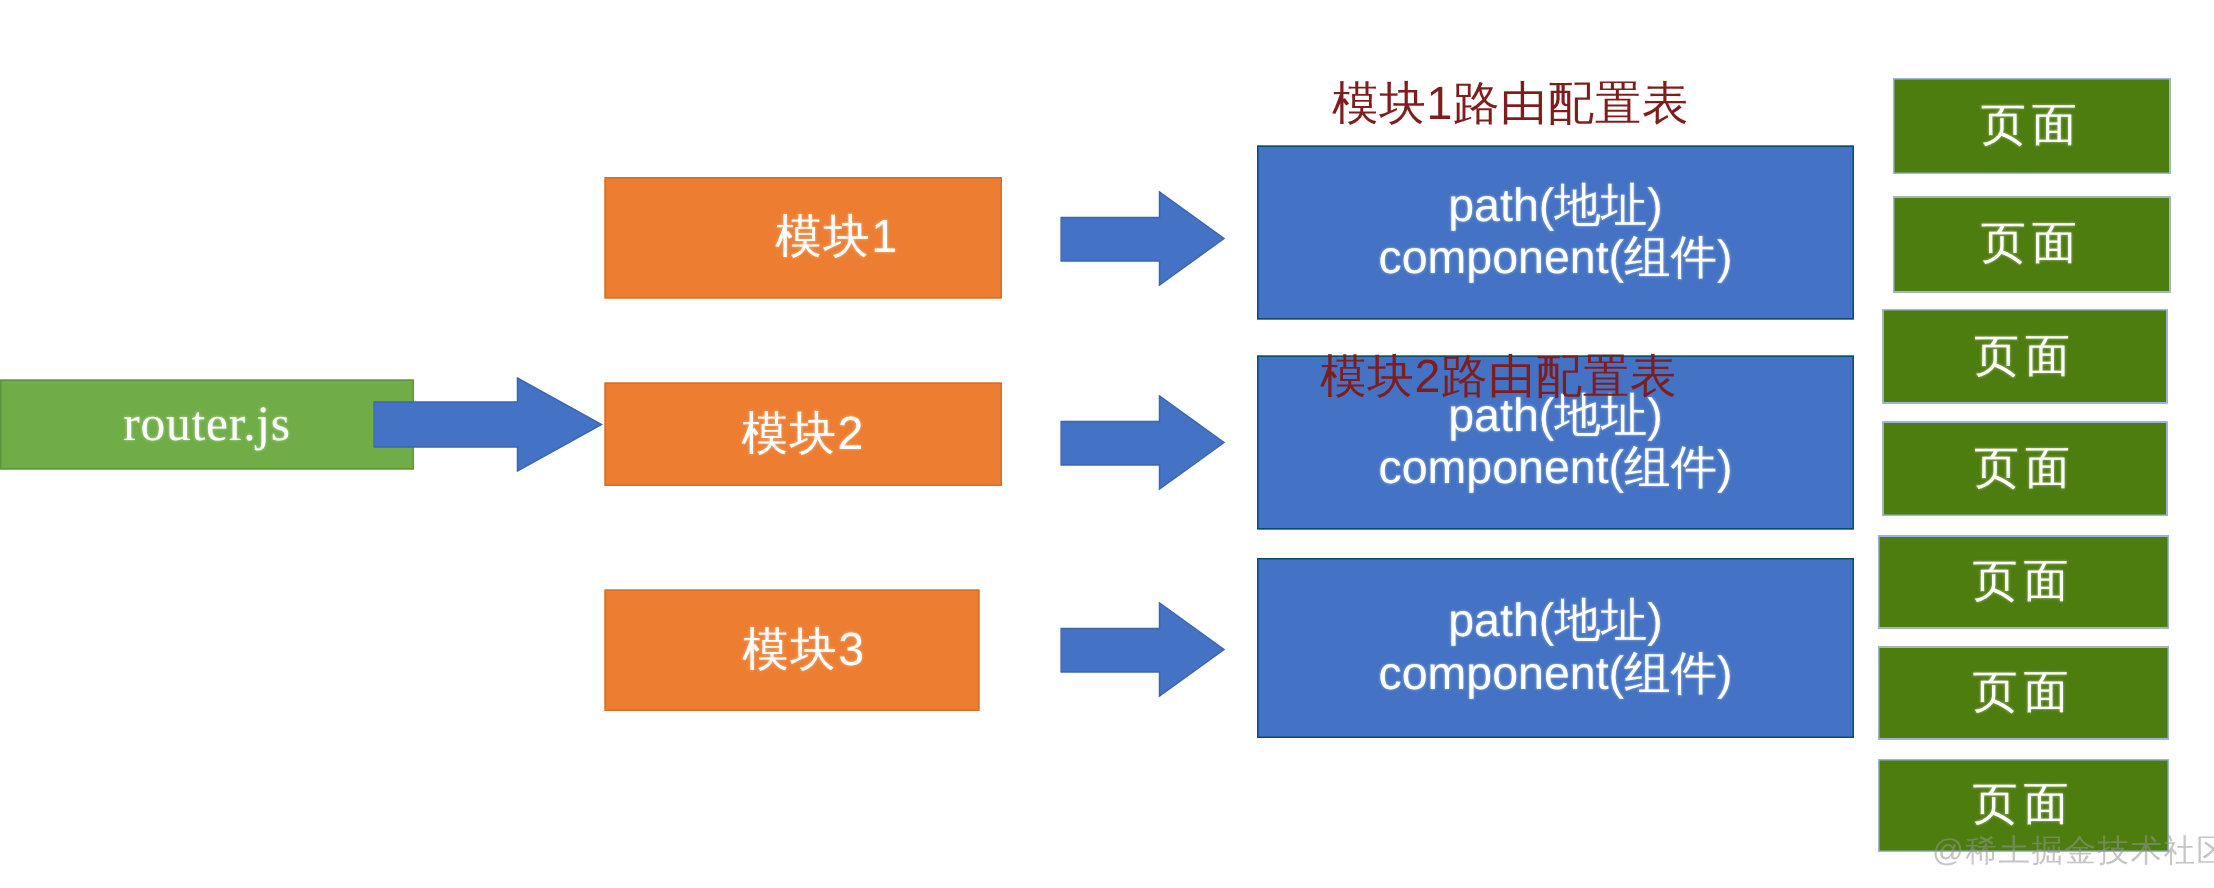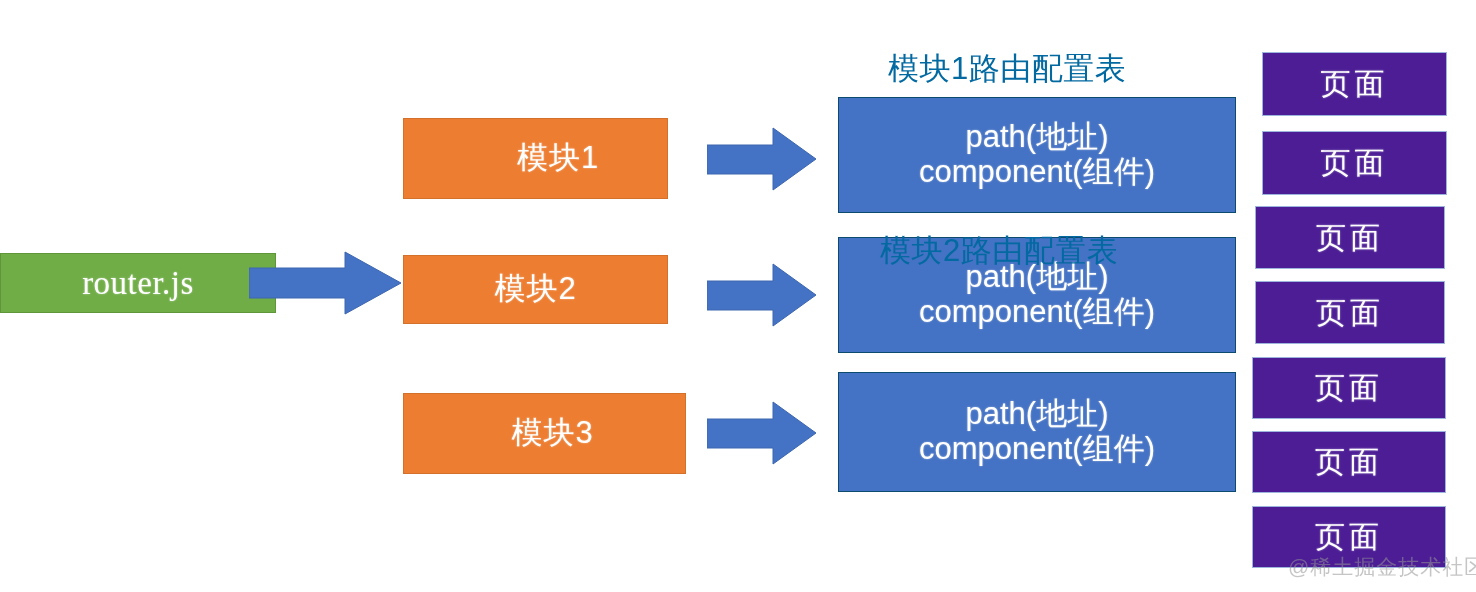--- a/index.html
+++ b/index.html
@@ -49,30 +49,30 @@
     letter-spacing: 1px;
   }
 
   .box--blue {
     background: #4472C4;
     border: 1px solid #0c4a6e;
     font-size: 31px;
   }
 
   .box--page {
-    background: #4c1d95;
+    background: #4d7c0f;
     border: 1px solid #9db4dd;
     font-size: 30px;
     letter-spacing: 4px;
   }
 
   
   .caption-red {
     position: absolute;
-    color: #0369a1;
+    color: #7f1d1d;
     font-size: 31px;
     font-weight: 400;
     letter-spacing: 0.5px;
     white-space: nowrap;
     user-select: none;
     z-index: 5;
   }
 
   
   .arrow {
@@ -101,21 +101,21 @@
   <div class="arrow" style="left:249px; top:251px; width:153px; height:64px;">
     <svg viewBox="0 0 153 64" preserveAspectRatio="none">
       <polygon points="0,17 96,17 96,1 152,32 96,63 96,47 0,47" fill="#4472C4" stroke="#3c66b0" stroke-width="1"></polygon>
     </svg>
   </div>
 
   <div class="box box--orange" style="left:403px; top:118px; width:265px; height:81px;padding-left:45px;">模块1</div>
 
   <div class="box box--orange" style="left:403px; top:255px; width:265px; height:69px;">模块2</div>
 
-  <div class="box box--orange" style="left:403px; top:393px; width:283px; height:81px;padding-left:16px;">模块3</div>
+  <div class="box box--orange" style="left:403px; top:393px; width:250px; height:81px;padding-left:16px;">模块3</div>
 
   <div class="arrow" style="left:707px; top:127px; width:110px; height:65px;">
     <svg viewBox="0 0 110 65" preserveAspectRatio="none">
       <polygon points="0,18 66,18 66,1 109,32 66,63 66,47 0,47" fill="#4472C4" stroke="#3c66b0" stroke-width="1"></polygon>
     </svg>
   </div>
 
   <div class="arrow" style="left:707px; top:263px; width:110px; height:65px;">
     <svg viewBox="0 0 110 65" preserveAspectRatio="none">
       <polygon points="0,18 66,18 66,1 109,32 66,63 66,47 0,47" fill="#4472C4" stroke="#3c66b0" stroke-width="1"></polygon>

